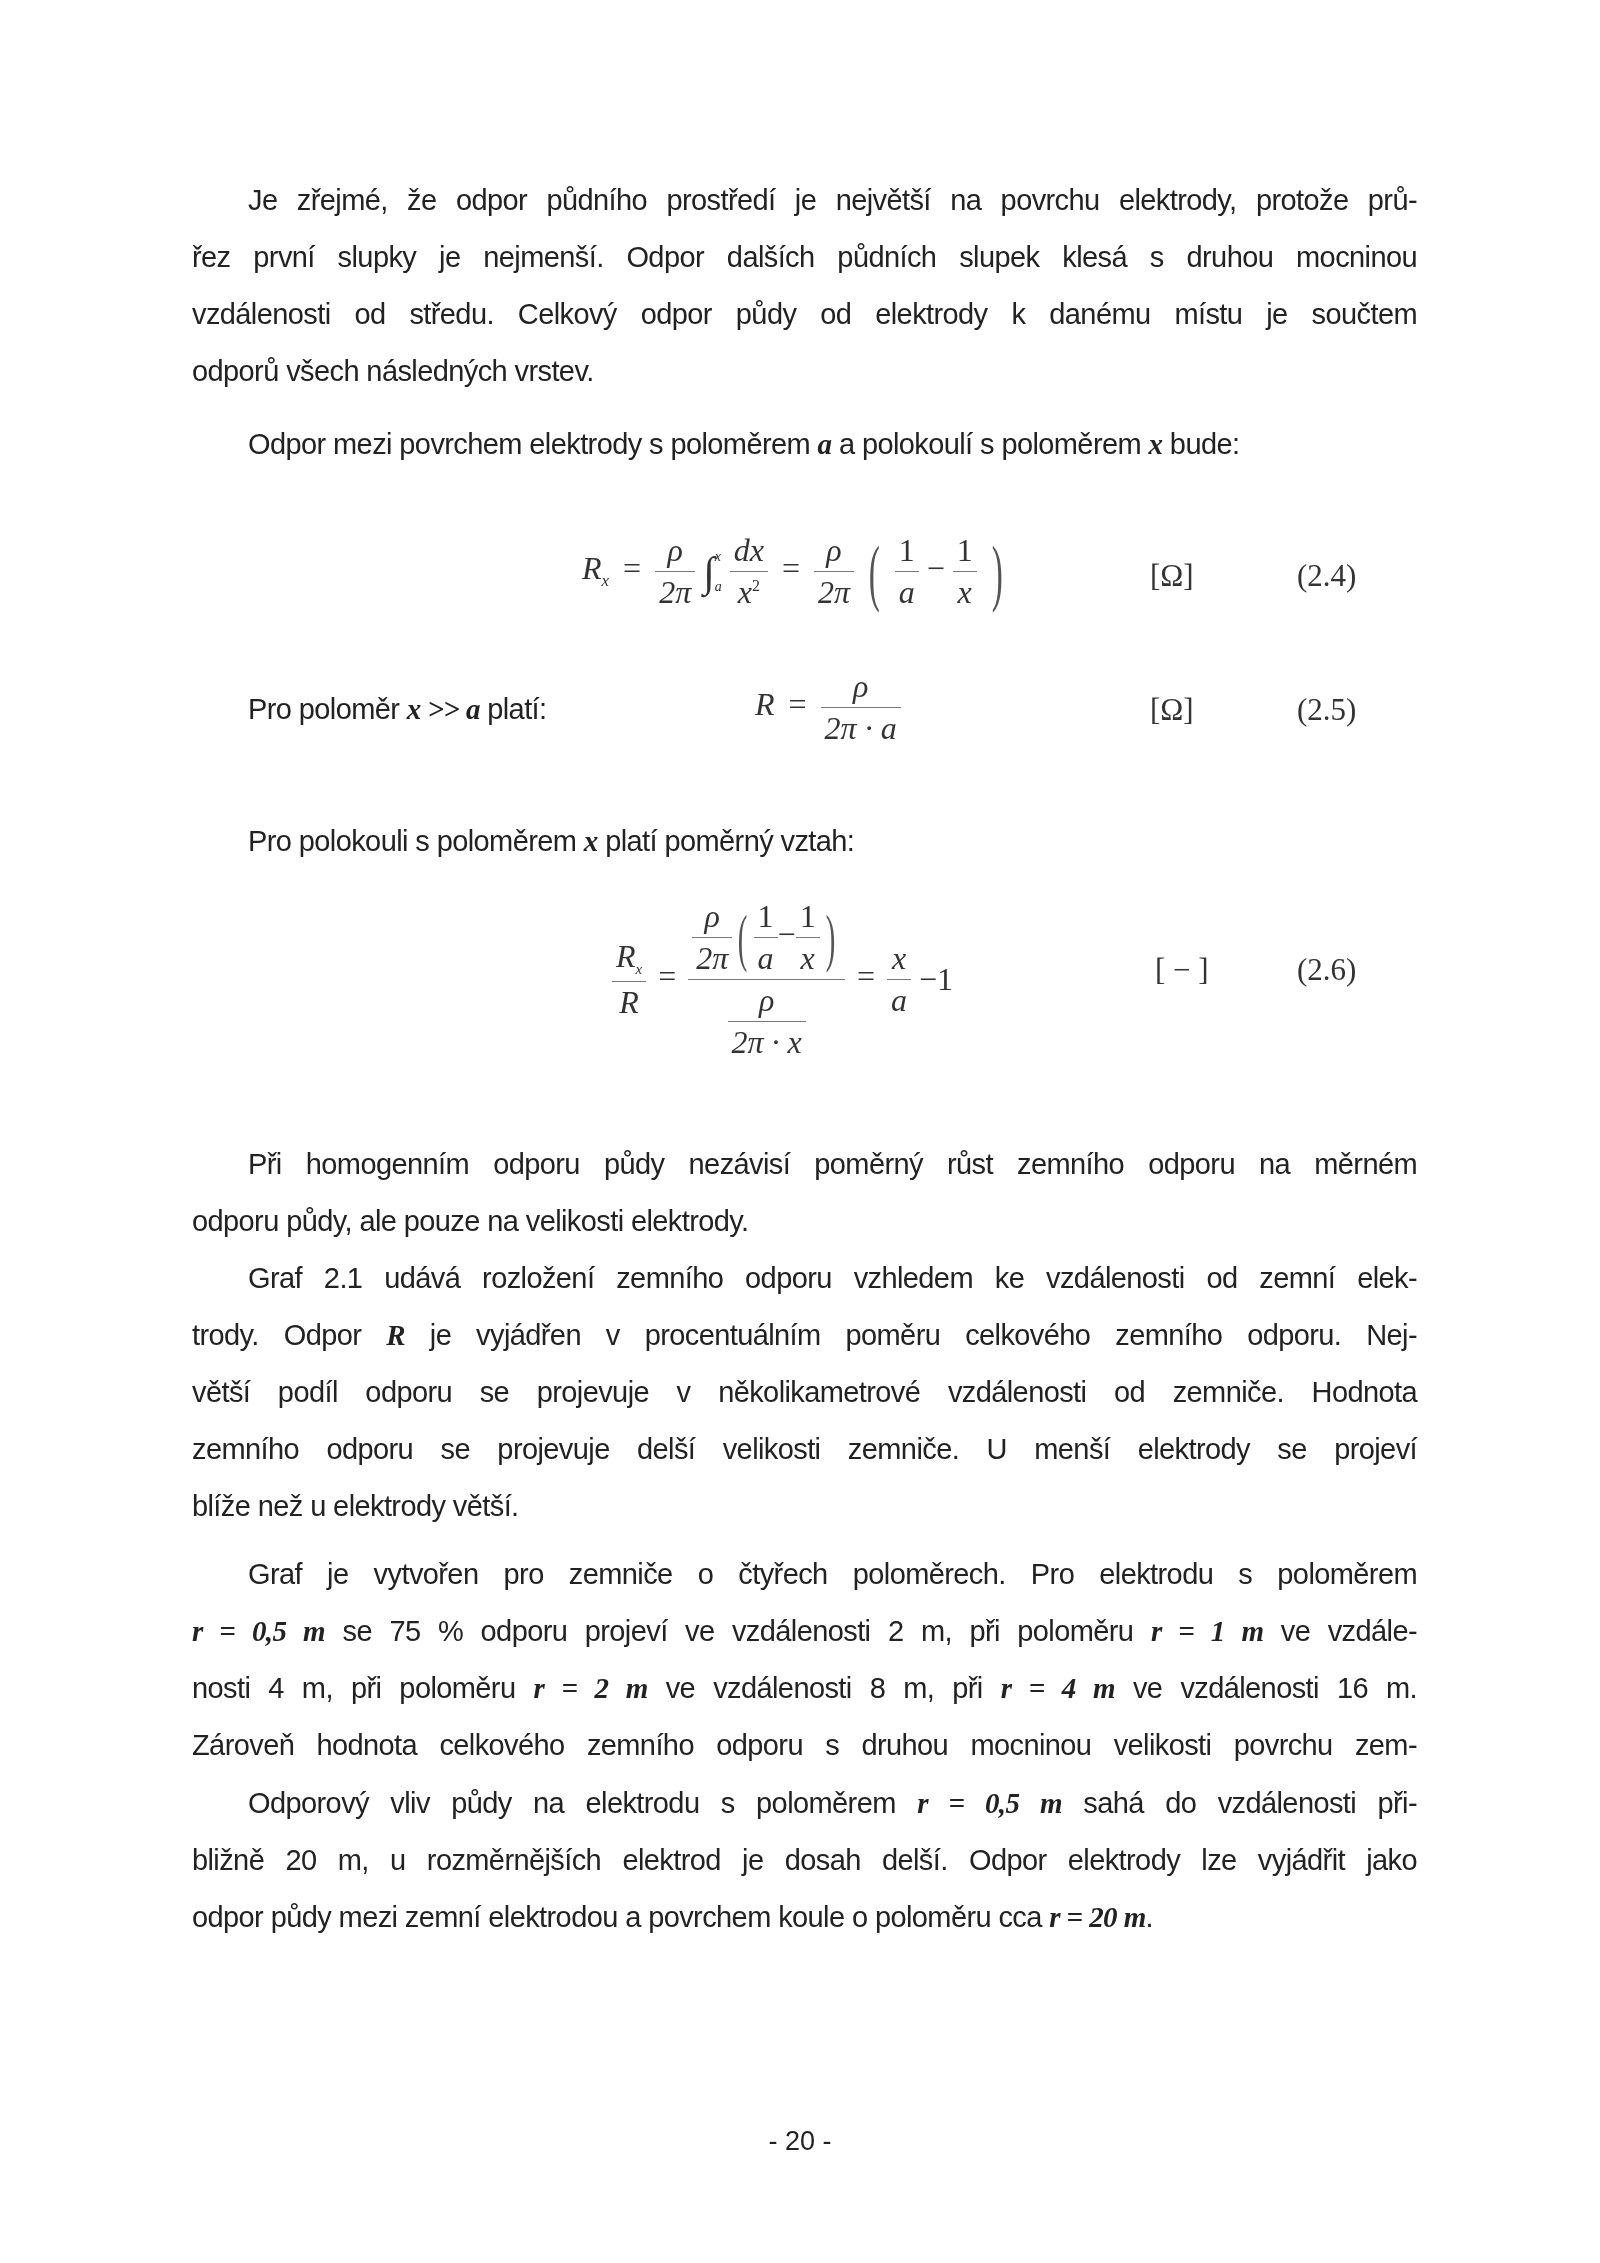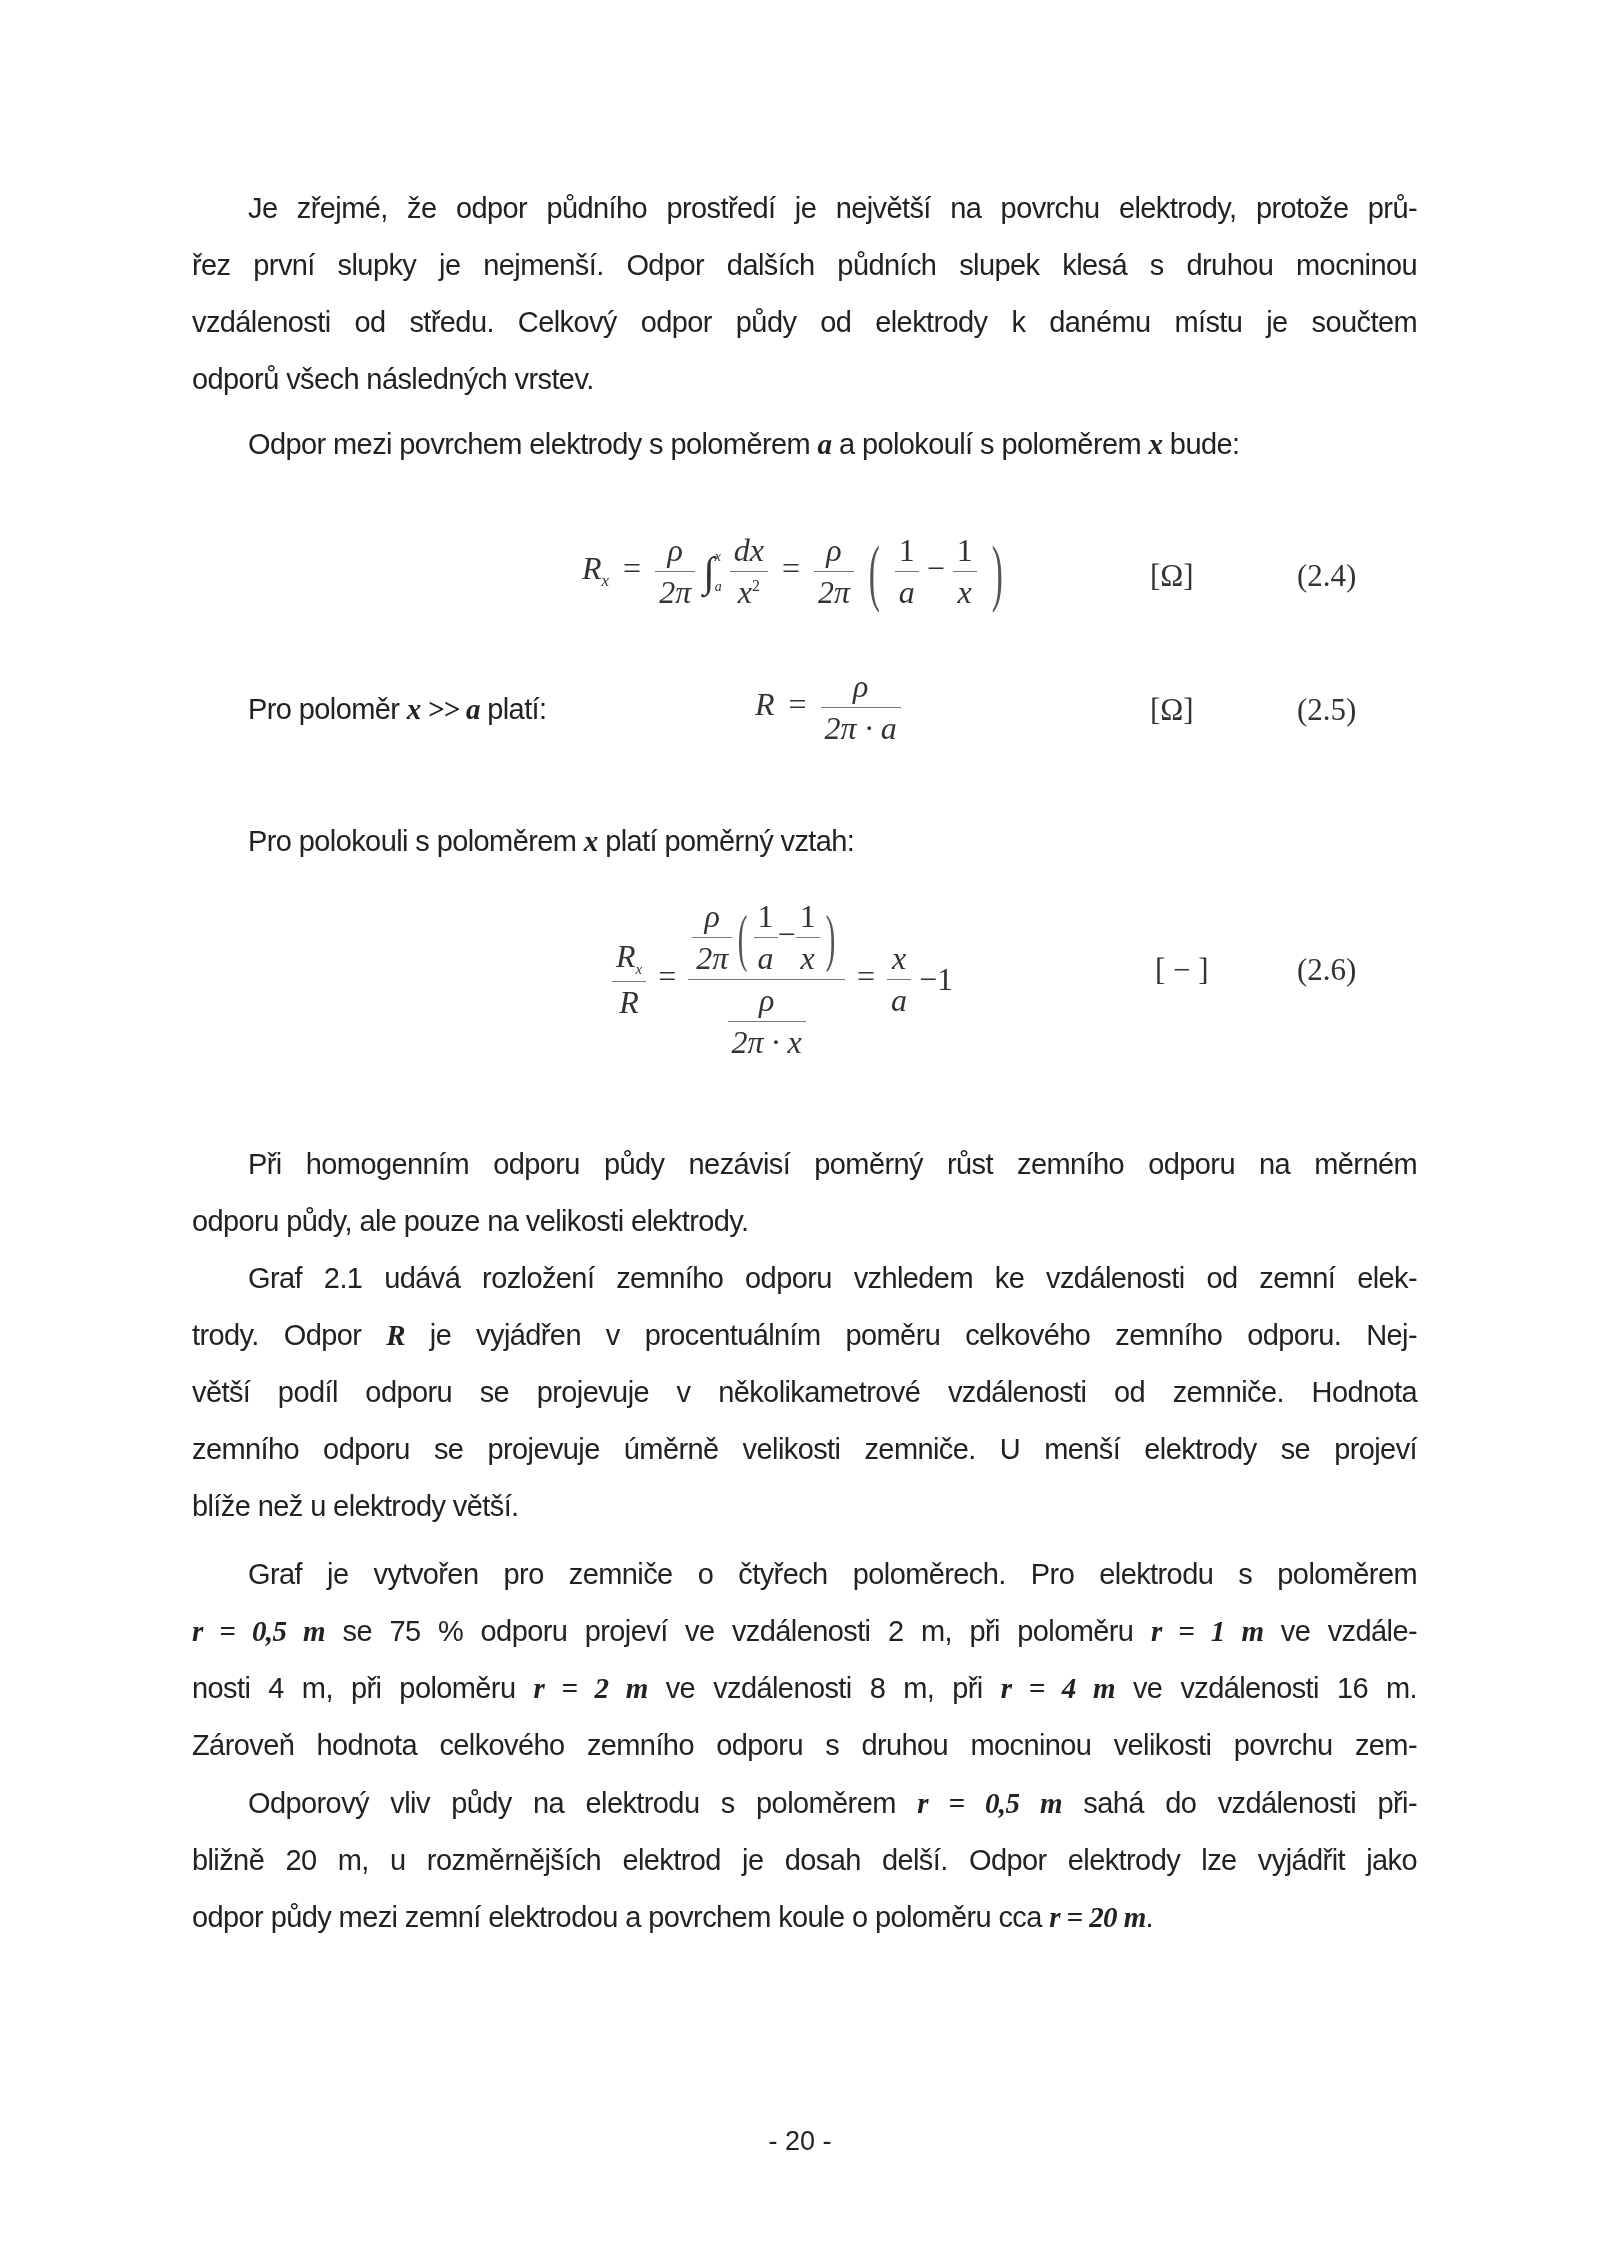--- a/index.html
+++ b/index.html
@@ -22,21 +22,21 @@
   .unit, .eqno { position:absolute; font-family:"Liberation Serif", serif; font-size:31px; color:#333; }
   .paren { font-style:normal; font-size:74px; font-weight:100; transform:scaleX(0.45); display:inline-block; vertical-align:middle; color:#555; line-height:1; }
   .footer { position:absolute; left:0; width:1600px; top:2126px; text-align:center;
             font-family:Liberation Sans, sans-serif; font-size:27px; color:#222; }
 </style>
 </head>
 <body>
 
 <div class="page">
 
-  <div class="para" style="top:180px;">
+  <div class="para" style="top:172px;">
     <span class="line indent">Je zřejmé, že odpor půdního prostředí je největší na povrchu elektrody, protože prů-</span>
     <span class="line">řez první slupky je nejmenší. Odpor dalších půdních slupek klesá s druhou mocninou</span>
     <span class="line">vzdálenosti od středu. Celkový odpor půdy od elektrody k danému místu je součtem</span>
     <span class="line last">odporů všech následných vrstev.</span>
   </div>
 
   <div class="para" style="top:416px;">
     <span class="line last indent"><span>Odpor mezi povrchem elektrody s poloměrem </span><b class="var">a</b><span> a polokoulí s poloměrem </span><b class="var">x</b><span> bude:</span></span>
   </div>
 
@@ -92,21 +92,21 @@
 
   <div class="para" style="top:1136px;">
     <span class="line indent">Při homogenním odporu půdy nezávisí poměrný růst zemního odporu na měrném</span>
     <span class="line last">odporu půdy, ale pouze na velikosti elektrody.</span>
   </div>
 
   <div class="para" style="top:1250px;">
     <span class="line indent">Graf 2.1 udává rozložení zemního odporu vzhledem ke vzdálenosti od zemní elek-</span>
     <span class="line"><span>trody. Odpor </span><b class="var">R</b><span> je vyjádřen v procentuálním poměru celkového zemního odporu. Nej-</span></span>
     <span class="line">větší podíl odporu se projevuje v několikametrové vzdálenosti od zemniče. Hodnota</span>
-    <span class="line">zemního odporu se projevuje úměrně velikosti zemniče. U menší elektrody se projeví</span>
+    <span class="line">zemního odporu se projevuje delší velikosti zemniče. U menší elektrody se projeví</span>
     <span class="line last">blíže než u elektrody větší.</span>
   </div>
 
   <div class="para" style="top:1546px;">
     <span class="line indent">Graf je vytvořen pro zemniče o čtyřech poloměrech. Pro elektrodu s poloměrem</span>
     <span class="line"><b class="var">r = 0,5 m</b><span> se 75 % odporu projeví ve vzdálenosti 2 m, při poloměru </span><b class="var">r = 1 m</b><span> ve vzdále-</span></span>
     <span class="line"><span>nosti 4 m, při poloměru </span><b class="var">r = 2 m</b><span> ve vzdálenosti 8 m, při </span><b class="var">r = 4 m</b><span> ve vzdálenosti 16 m.</span></span>
     <span class="line">Zároveň hodnota celkového zemního odporu s druhou mocninou velikosti povrchu zem-</span>
   </div>
 

